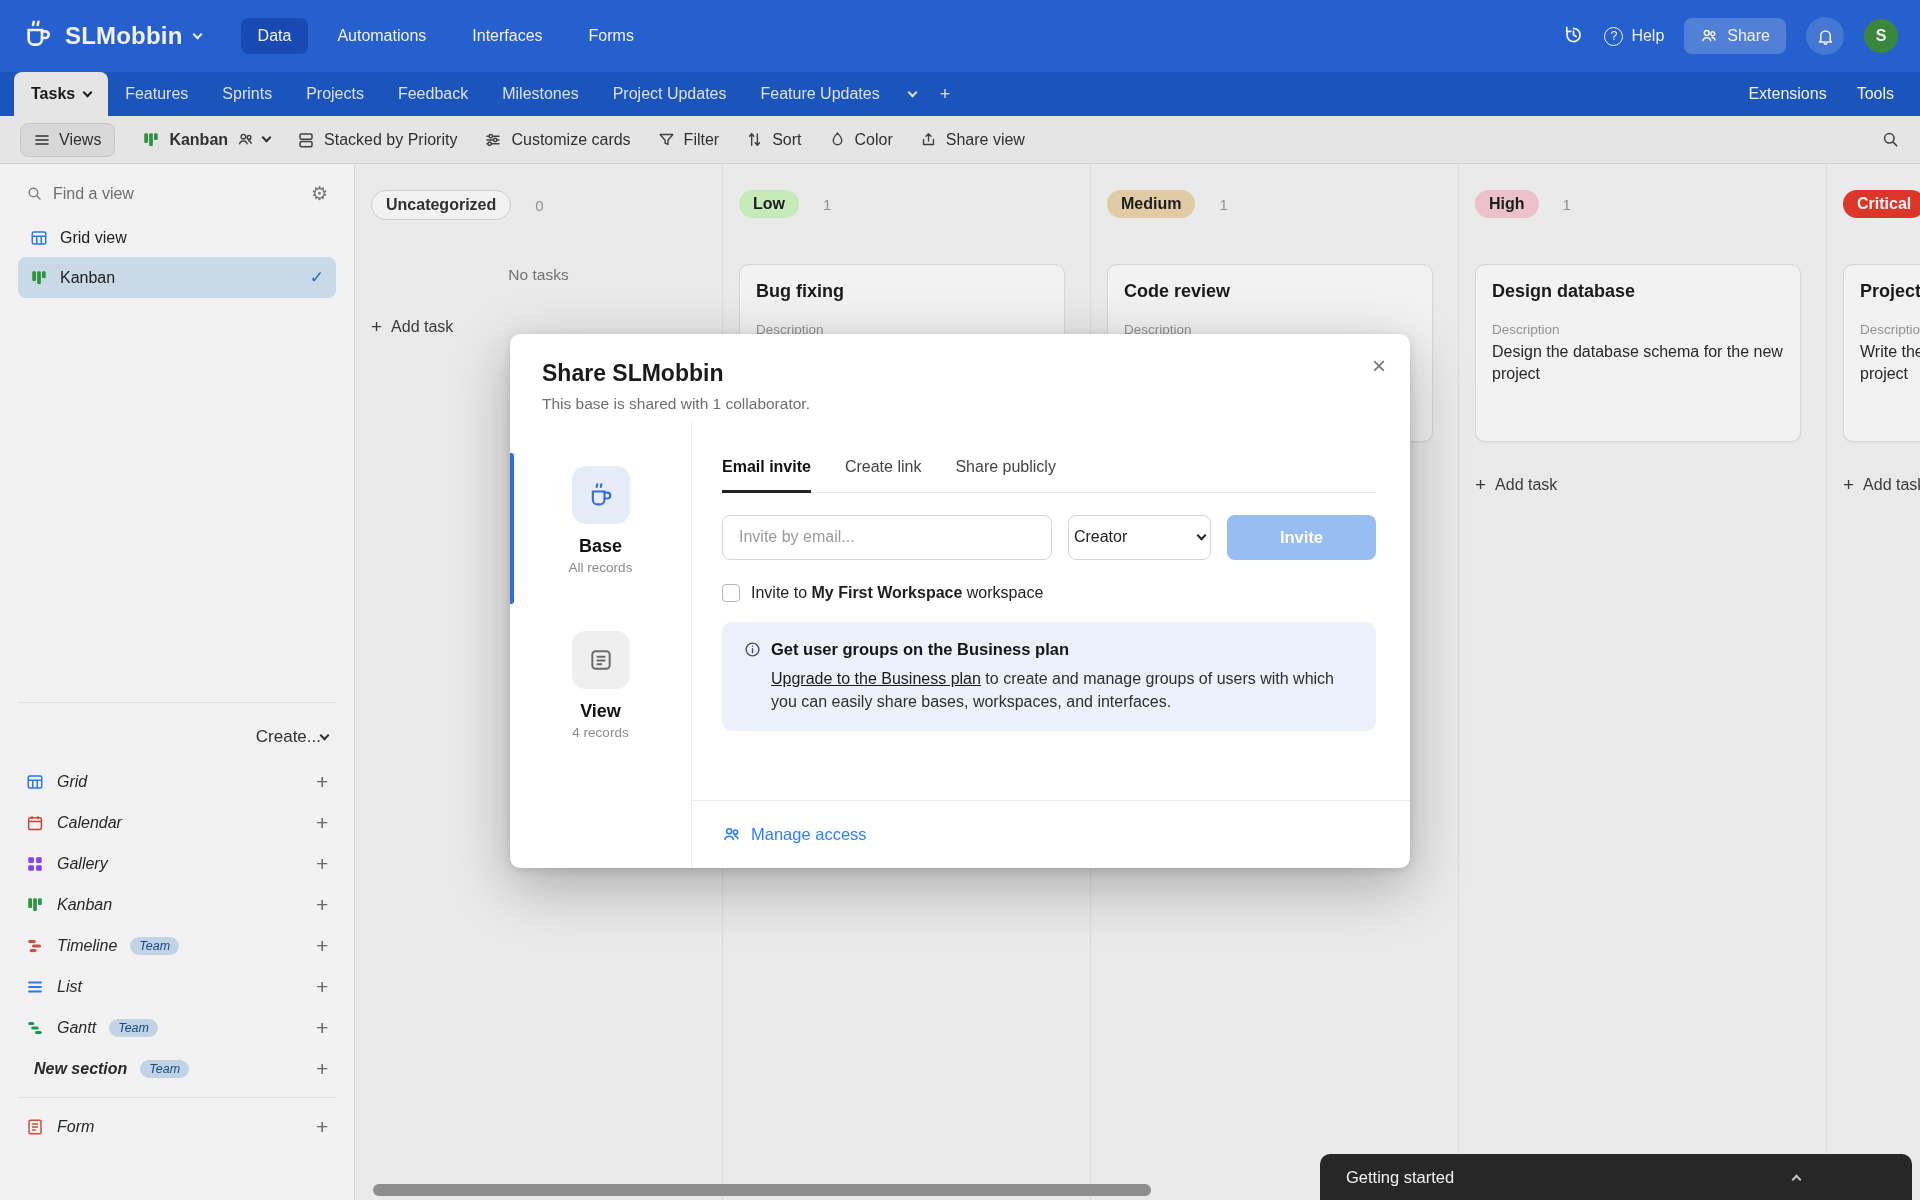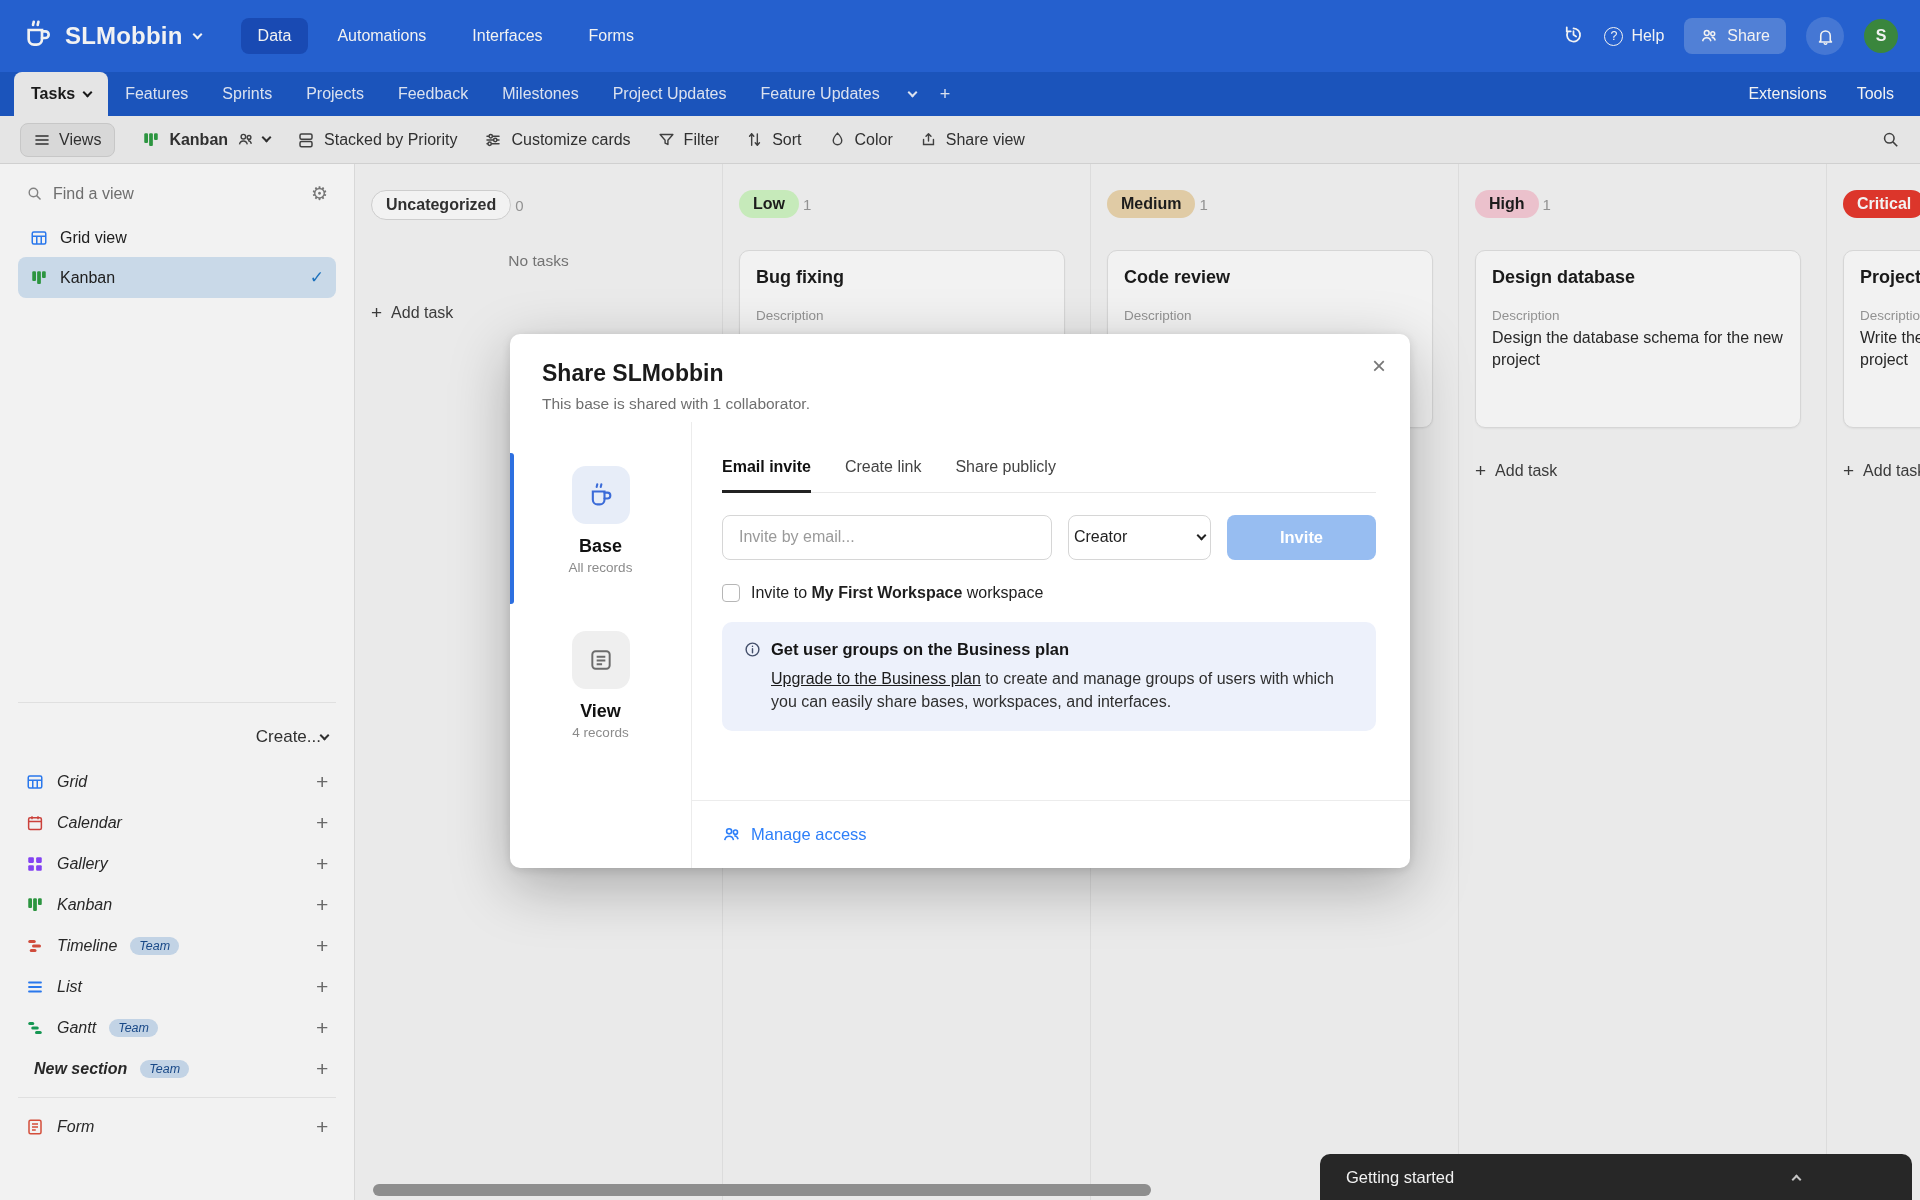--- a/index.html
+++ b/index.html
@@ -68,21 +68,21 @@
   .create-item { display:flex; align-items:center; gap:13px; padding:10px 8px; font-size:16px;
     color:#2b2b2b; cursor:pointer; border-radius:6px;font-style:italic; }
   .create-item .plus { margin-left:auto; color:#6f6f6f; font-size:21px; font-weight:400; line-height:1; }
   .badge { background:#cddff2; color:#1b4d8f; font-size:12.5px; padding:2px 9px; border-radius:10px; }
   .side-divider { border-top:1px solid #ececec; margin:8px 0; }
   .no-icon { padding-left:8px; }
 
   
   .board { position:absolute; top:164px; left:355px; right:0; bottom:0; display:flex; overflow:hidden; z-index:1; }
   .col { flex:0 0 368px; width:368px; border-right:1px solid #e8e8e8; padding:26px 16px 0; }
-  .col-head { display:flex; align-items:center; gap:4px; margin-bottom:32px; }
+  .col-head { display:flex; align-items:center; gap:24px; margin-bottom:46px; }
   .pill { font-size:16px; font-weight:700; padding:5px 14px; border-radius:16px; white-space:nowrap; }
   .pill.outline { background:#fff; border:1px solid #d9d9d9; color:#333; }
   .pill.green { background:#d1f7c4; color:#1e1e1e; }
   .pill.tan { background:#ecd6ae; color:#1e1e1e; }
   .pill.pink { background:#f8ccd7; color:#1e1e1e; }
   .pill.red { background:#e8392e; color:#fff; }
   .count { color:#9a9a9a; font-size:15px; }
   .card { background:#fff; border:1px solid #e2e2e2; border-radius:10px; padding:16px; width:326px;
     min-height:178px; box-shadow:0 1px 2px rgba(0,0,0,.05); cursor:pointer; }
   .card h3 { font-size:18px; font-weight:700; color:#1c1c1c; }

